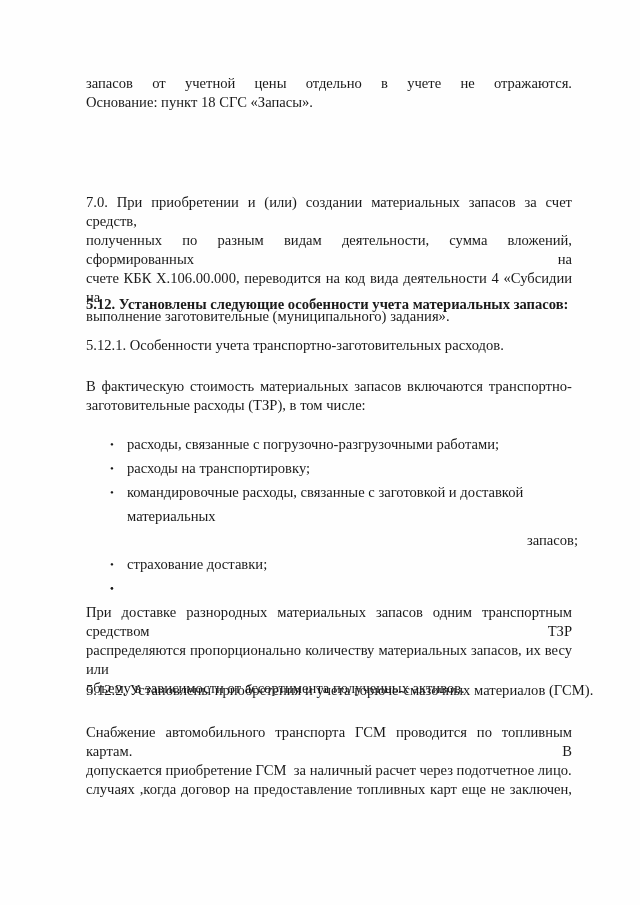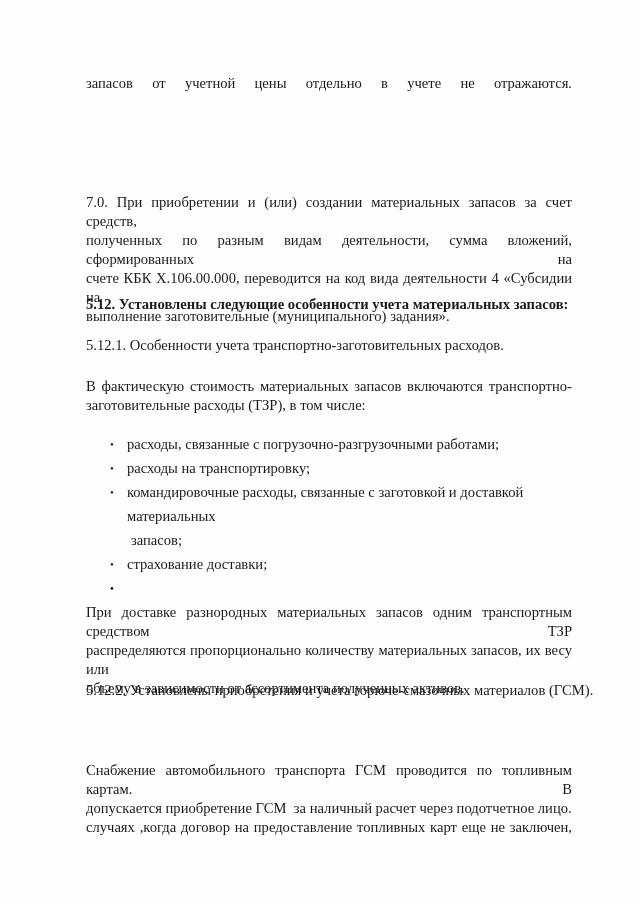--- a/index.html
+++ b/index.html
@@ -48,39 +48,41 @@
     }
     .bullets li .dot {
       position: absolute;
       left: 2px;
       top: 0;
       font-size: 11px;
     }
     .bullets li .cont {
       display: block;
       padding-left: 4px;
+      text-align: right;
     }
   </style>
 </head>
 <body>
 
 <div class="page">
 
   <div class="block" style="top:74px;">
     <span class="line" style="display:flex; justify-content:space-between;">
       <span>запасов</span>
       <span>от</span>
       <span>учетной</span>
       <span>цены</span>
       <span>отдельно</span>
       <span>в</span>
       <span>учете</span>
       <span>не</span>
       <span>отражаются.</span>
     </span>
+    <span class="line">Основание: пункт 18 СГС «Запасы».</span>
   </div>
 
 
   <div class="block" style="top:193px;">
     <span class="line j">7.0. При приобретении и (или) создании материальных запасов за счет средств,</span>
     <span class="line j">полученных по разным видам деятельности, сумма вложений, сформированных на</span>
     <span class="line j">счете КБК Х.106.00.000, переводится на код вида деятельности 4 «Субсидии на</span>
     <span class="line">выполнение заготовительные (муниципального) задания».</span>
   </div>
 
@@ -134,19 +136,19 @@
   <div class="block" style="top:603px;">
     <span class="line j">При доставке разнородных материальных запасов одним транспортным средством ТЗР</span>
     <span class="line j">распределяются пропорционально количеству материальных запасов, их весу или</span>
     <span class="line">объему в зависимости от ассортимента полученных активов.</span>
   </div>
 
   <div class="block" style="top:681px;">
     <span class="line">5.12.2. Установлены приобретения и учета горюче-смазочных материалов (ГСМ).</span>
   </div>
 
-  <div class="block" style="top:723px;margin-top:38px;">
+  <div class="block" style="top:723px;">
     <span class="line j">Снабжение автомобильного транспорта ГСМ проводится по топливным картам. В</span>
     <span class="line" style="white-space:pre;">допускается приобретение ГСМ  за наличный расчет через подотчетное лицо.</span>
     <span class="line j">случаях ,когда договор на предоставление топливных карт еще не заключен,</span>
   </div>
 
 </div>
 
 </body></html>

